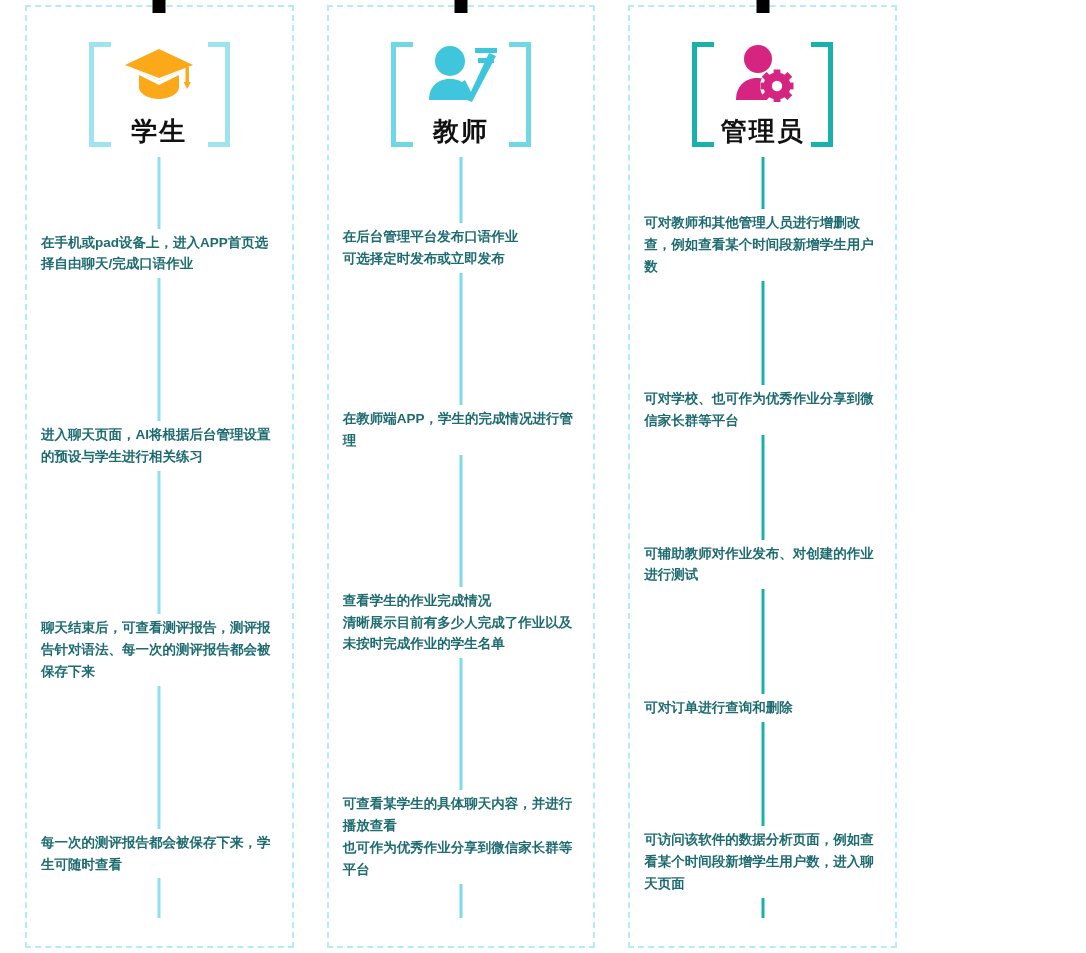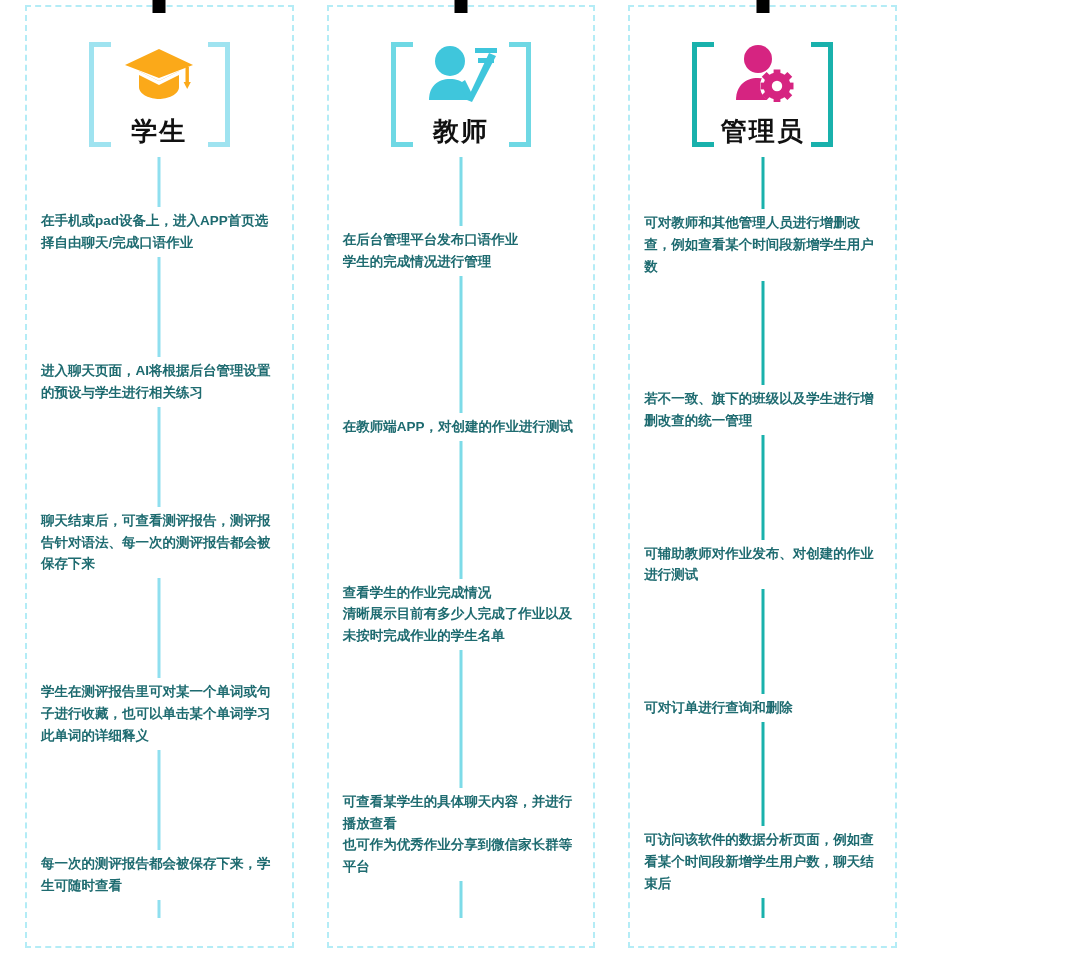--- a/index.html
+++ b/index.html
@@ -156,21 +156,20 @@
         <div class="role-title">学生</div>
       </div>
     </div>
 
     <div class="spine"></div>
 
     <div class="steps">
       <div class="step">在手机或pad设备上，进入APP首页选择自由聊天/完成口语作业</div>
       <div class="step">进入聊天页面，AI将根据后台管理设置的预设与学生进行相关练习</div>
       <div class="step">聊天结束后，可查看测评报告，测评报告针对语法、每一次的测评报告都会被保存下来</div>
-      <div class="step">学生在测评报告里可对某一个单词或句子进行收藏，也可以单击某个单词学习此单词的详细释义</div>
       <div class="step">每一次的测评报告都会被保存下来，学生可随时查看</div>
     </div>
   </div>
 
   <div class="panel teacher">
     <div class="top-notch"></div>
 
     <div class="header">
       <div class="bracket left"></div>
       <div class="bracket right"></div>
@@ -186,22 +185,22 @@
           </svg>
         </div>
         <div class="role-title">教师</div>
       </div>
     </div>
 
     <div class="spine"></div>
 
     <div class="steps">
       <div class="step">在后台管理平台发布口语作业
-学生的完成情况进行管理</div>
-      <div class="step">在教师端APP，对创建的作业进行测试</div>
+可选择定时发布或立即发布</div>
+      <div class="step">在教师端APP，学生的完成情况进行管理</div>
       <div class="step">查看学生的作业完成情况
 清晰展示目前有多少人完成了作业以及未按时完成作业的学生名单</div>
       <div class="step">可查看某学生的具体聊天内容，并进行播放查看
 也可作为优秀作业分享到微信家长群等平台</div>
     </div>
   </div>
 
   <div class="panel admin">
     <div class="top-notch"></div>
 
@@ -229,20 +228,20 @@
           </svg>
         </div>
         <div class="role-title">管理员</div>
       </div>
     </div>
 
     <div class="spine"></div>
 
     <div class="steps">
       <div class="step">可对教师和其他管理人员进行增删改查，例如查看某个时间段新增学生用户数</div>
-      <div class="step">若不一致、旗下的班级以及学生进行增删改查的统一管理</div>
+      <div class="step">可对学校、也可作为优秀作业分享到微信家长群等平台</div>
       <div class="step">可辅助教师对作业发布、对创建的作业进行测试</div>
       <div class="step">可对订单进行查询和删除</div>
-      <div class="step">可访问该软件的数据分析页面，例如查看某个时间段新增学生用户数，聊天结束后</div>
+      <div class="step">可访问该软件的数据分析页面，例如查看某个时间段新增学生用户数，进入聊天页面</div>
     </div>
   </div>
 
 </div>
 
 </body></html>

